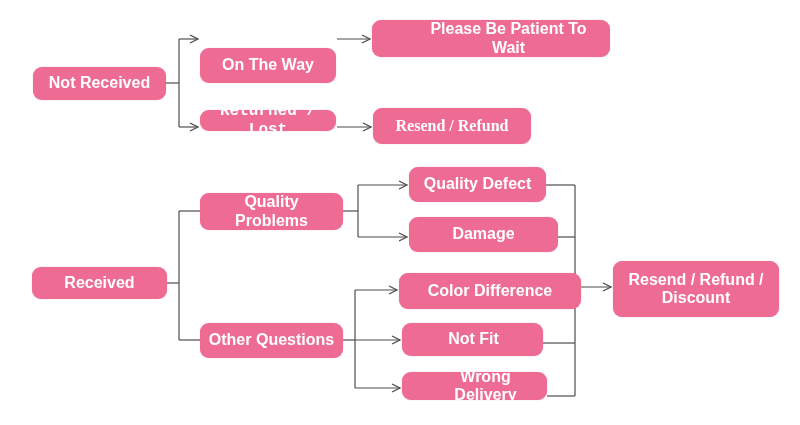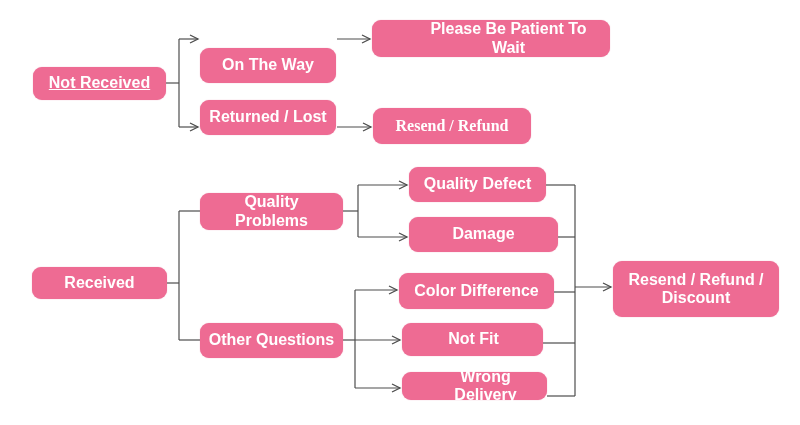--- a/index.html
+++ b/index.html
@@ -69,51 +69,51 @@
       <polyline points="355,388 400,388" fill="none" stroke="#4d4d4d" stroke-width="1.2" marker-end="url(#arrowhead)"></polyline>
       <polyline points="546,185 575,185" fill="none" stroke="#4d4d4d" stroke-width="1.2"></polyline>
       <polyline points="546,237 575,237" fill="none" stroke="#4d4d4d" stroke-width="1.2"></polyline>
       <polyline points="554,292 575,292" fill="none" stroke="#4d4d4d" stroke-width="1.2"></polyline>
       <polyline points="543,343 575,343" fill="none" stroke="#4d4d4d" stroke-width="1.2"></polyline>
       <polyline points="547,396 575,396" fill="none" stroke="#4d4d4d" stroke-width="1.2"></polyline>
       <polyline points="575,185 575,396" fill="none" stroke="#4d4d4d" stroke-width="1.2"></polyline>
       <polyline points="575,287 611,287" fill="none" stroke="#4d4d4d" stroke-width="1.2" marker-end="url(#arrowhead)"></polyline>
     </svg>
   <div id="nodes">
-      <div class="node" style="left: 33px; top: 67px; width: 133px; height: 33px; text-decoration: underline;">
+      <div class="node" style="left: 33px; top: 67px; width: 133px; height: 33px;">
         <span>Not Received</span>
       </div>
       <div class="node" style="left: 200px; top: 22px; width: 136px; height: 35px; margin-top: 26px;">
         <span>On The Way</span>
       </div>
       <div class="node" style="left: 372px; top: 20px; width: 238px; height: 37px; padding-left: 41px;">
         <span>Please Be Patient To Wait</span>
       </div>
-      <div class="node" style="left: 200px; top: 100px; width: 136px; height: 35px;">
+      <div class="node" style="left: 200px; top: 110px; width: 136px; height: 21px; font-family: Liberation Mono, monospace;">
         <span>Returned / Lost</span>
       </div>
       <div class="node" style="left: 373px; top: 108px; width: 158px; height: 36px; font-family: Liberation Serif, serif;">
         <span>Resend / Refund</span>
       </div>
       <div class="node" style="left: 32px; top: 267px; width: 135px; height: 32px;">
         <span>Received</span>
       </div>
       <div class="node" style="left: 200px; top: 193px; width: 143px; height: 37px;">
         <span>Quality Problems</span>
       </div>
       <div class="node" style="left: 200px; top: 323px; width: 143px; height: 35px;">
         <span>Other Questions</span>
       </div>
       <div class="node" style="left: 409px; top: 167px; width: 137px; height: 35px;">
         <span>Quality Defect</span>
       </div>
       <div class="node" style="left: 409px; top: 217px; width: 149px; height: 35px;">
         <span>Damage</span>
       </div>
-      <div class="node" style="left: 399px; top: 273px; width: 155px; height: 36px;">
+      <div class="node" style="left: 399px; top: 273px; width: 182px; height: 36px;">
         <span>Color Difference</span>
       </div>
       <div class="node" style="left: 402px; top: 323px; width: 141px; height: 33px; padding-left: 8px;">
         <span>Not Fit</span>
       </div>
       <div class="node" style="left: 402px; top: 372px; width: 145px; height: 28px; padding-left: 28px;">
         <span>Wrong Delivery</span>
       </div>
       <div class="node" style="left: 613px; top: 261px; width: 166px; height: 56px;">
         <span>Resend / Refund / Discount</span>

